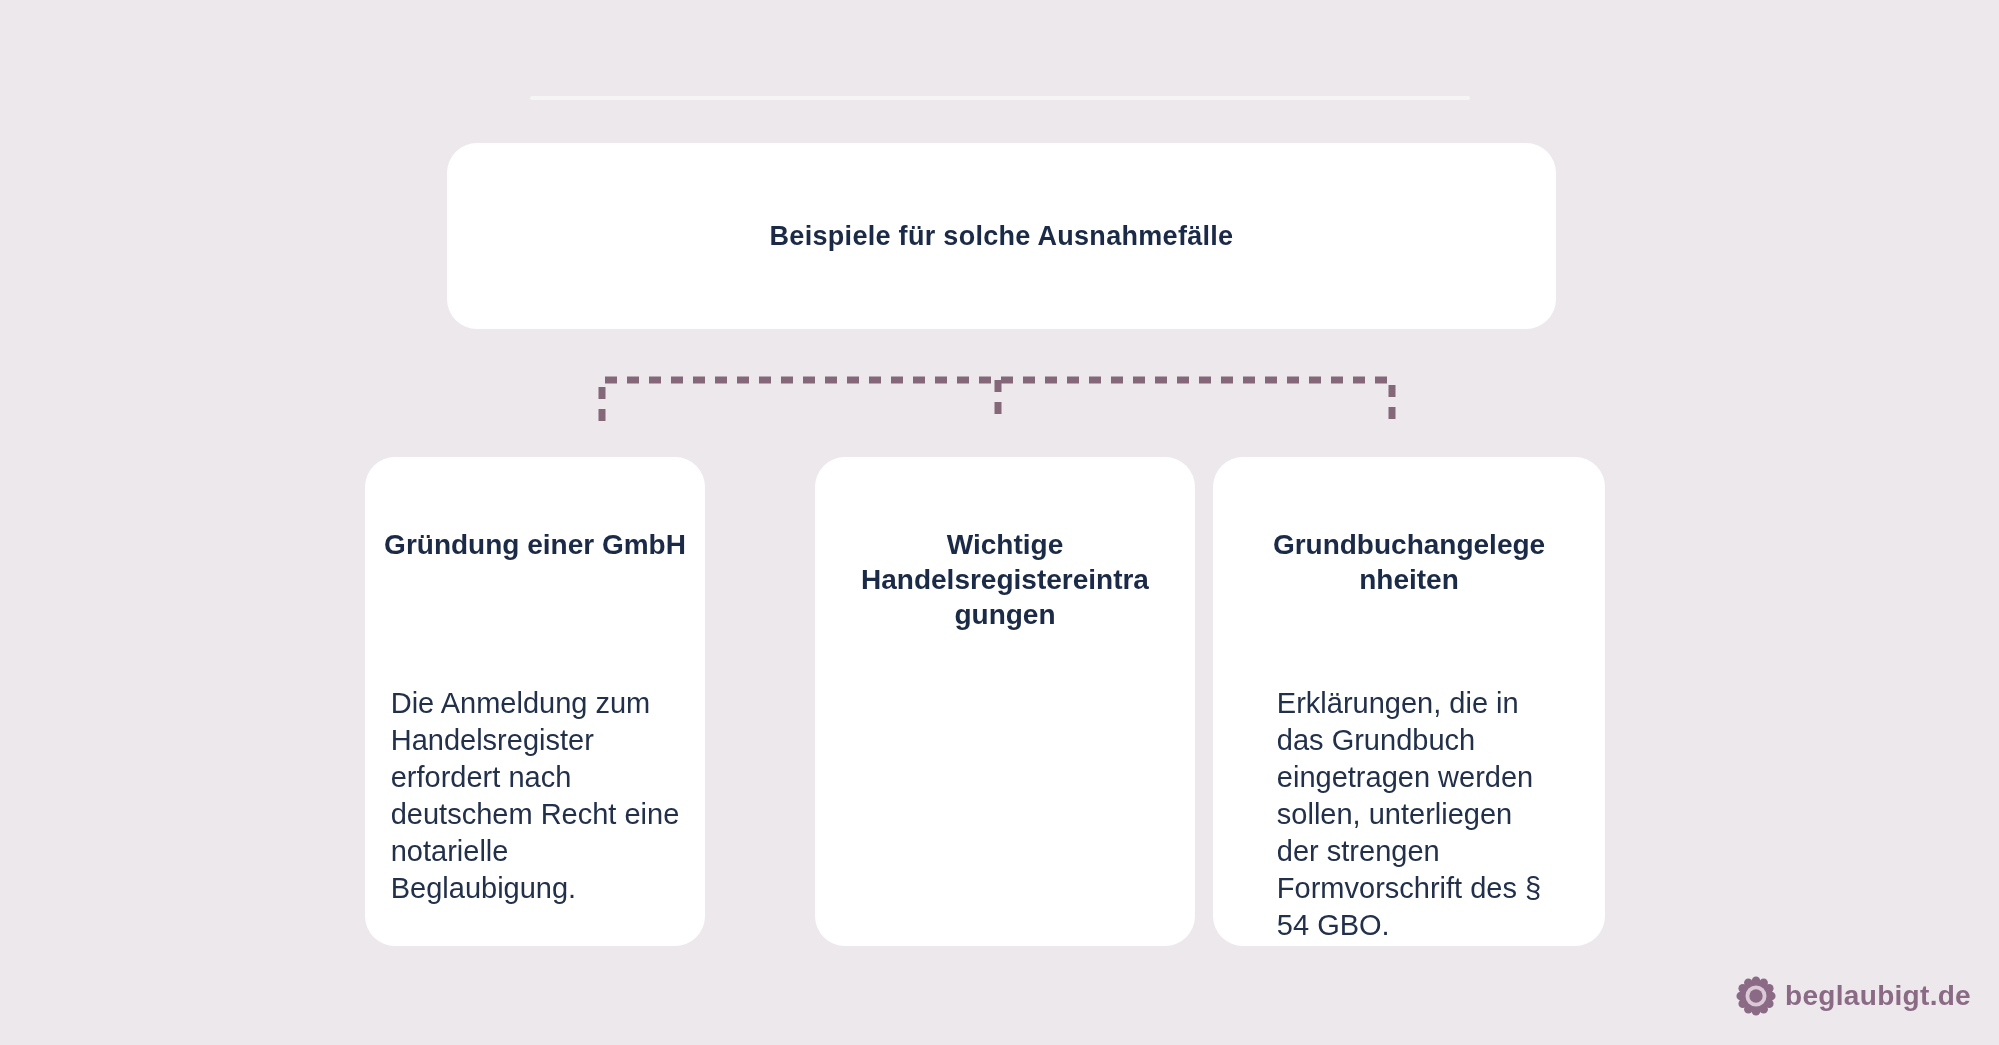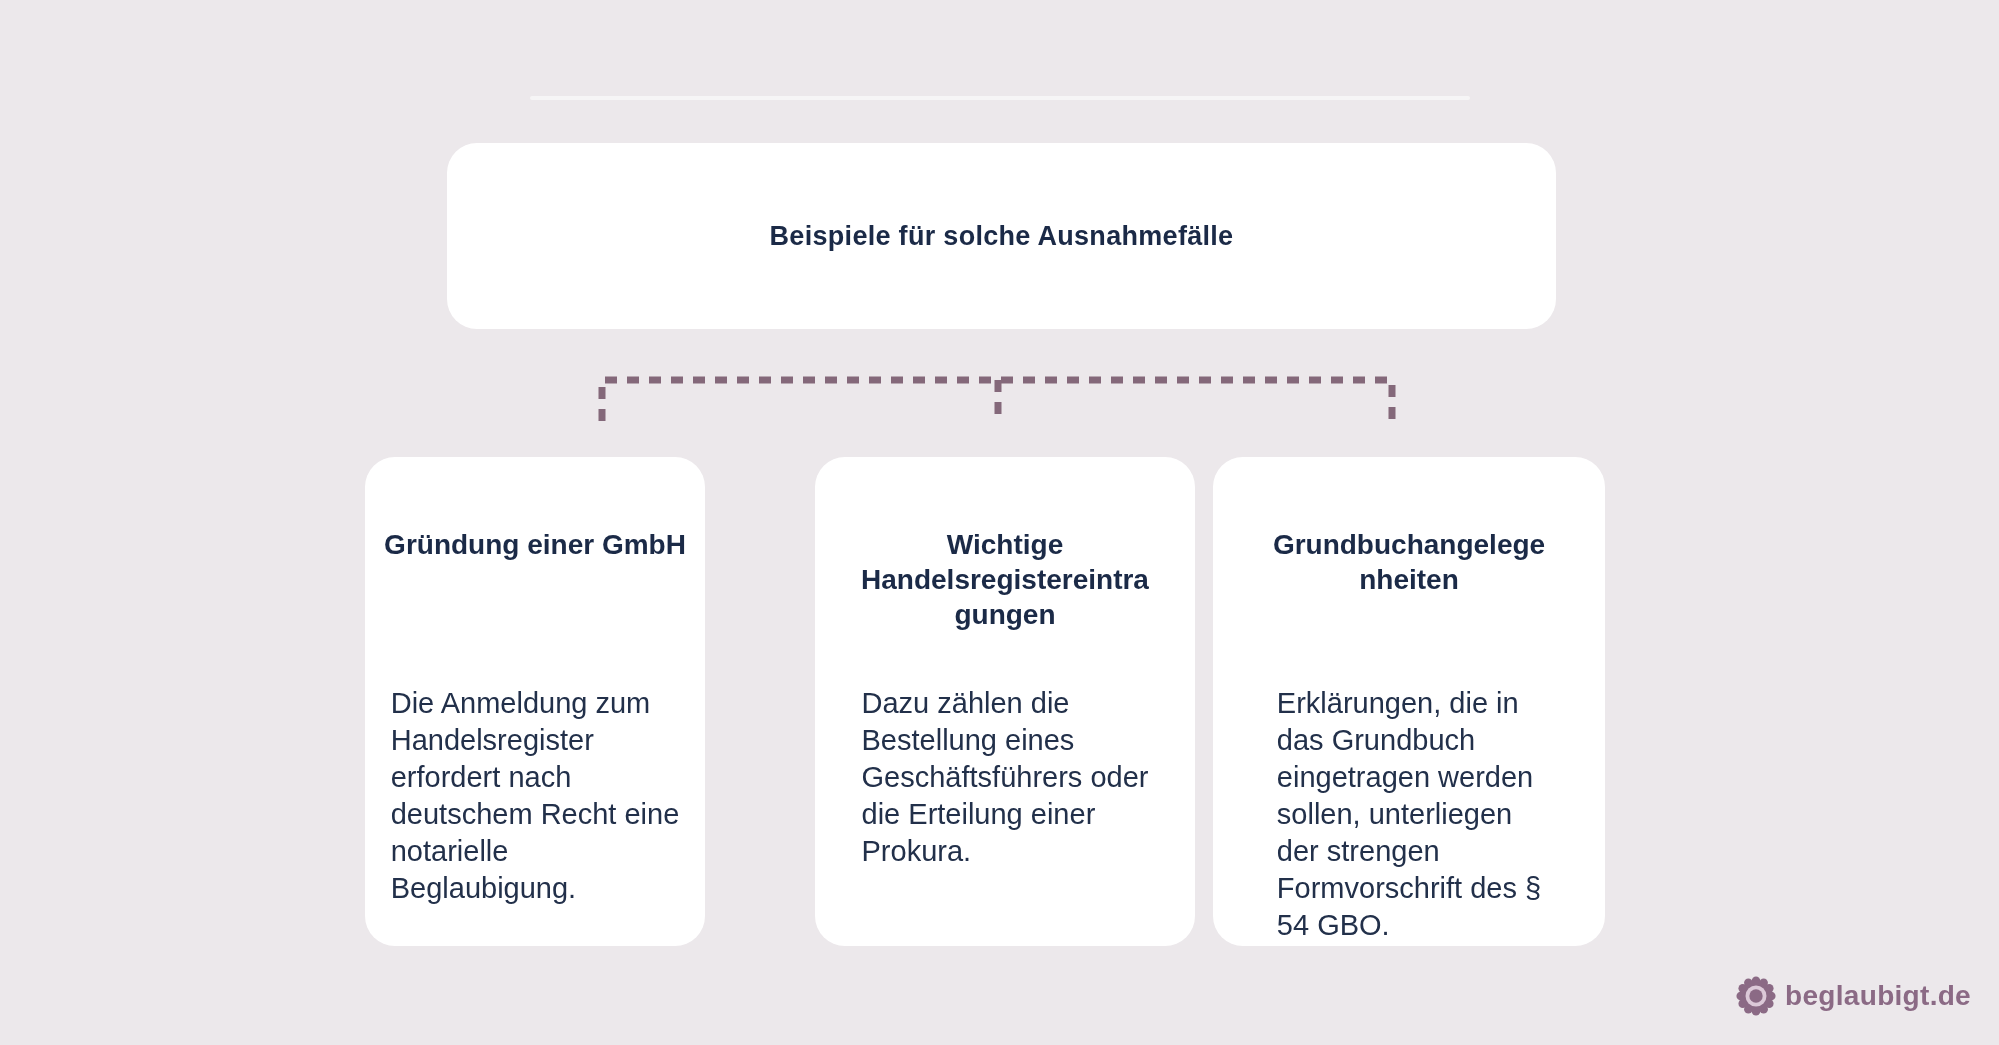--- a/index.html
+++ b/index.html
@@ -70,25 +70,20 @@
 erfordert nach
 deutschem Recht eine
 notarielle
 Beglaubigung.</div>
 </div>
 
 <div class="card card-2">
   <div class="card-title">Wichtige
 Handelsregistereintra
 gungen</div>
-  <div class="card-body">Dazu zählen die
-Bestellung eines
-Geschäftsführers oder
-die Erteilung einer
-Prokura.</div>
 </div>
 
 <div class="card card-3">
   <div class="card-title">Grundbuchangelege
 nheiten</div>
   <div class="card-body">Erklärungen, die in
 das Grundbuch
 eingetragen werden
 sollen, unterliegen
 der strengen

